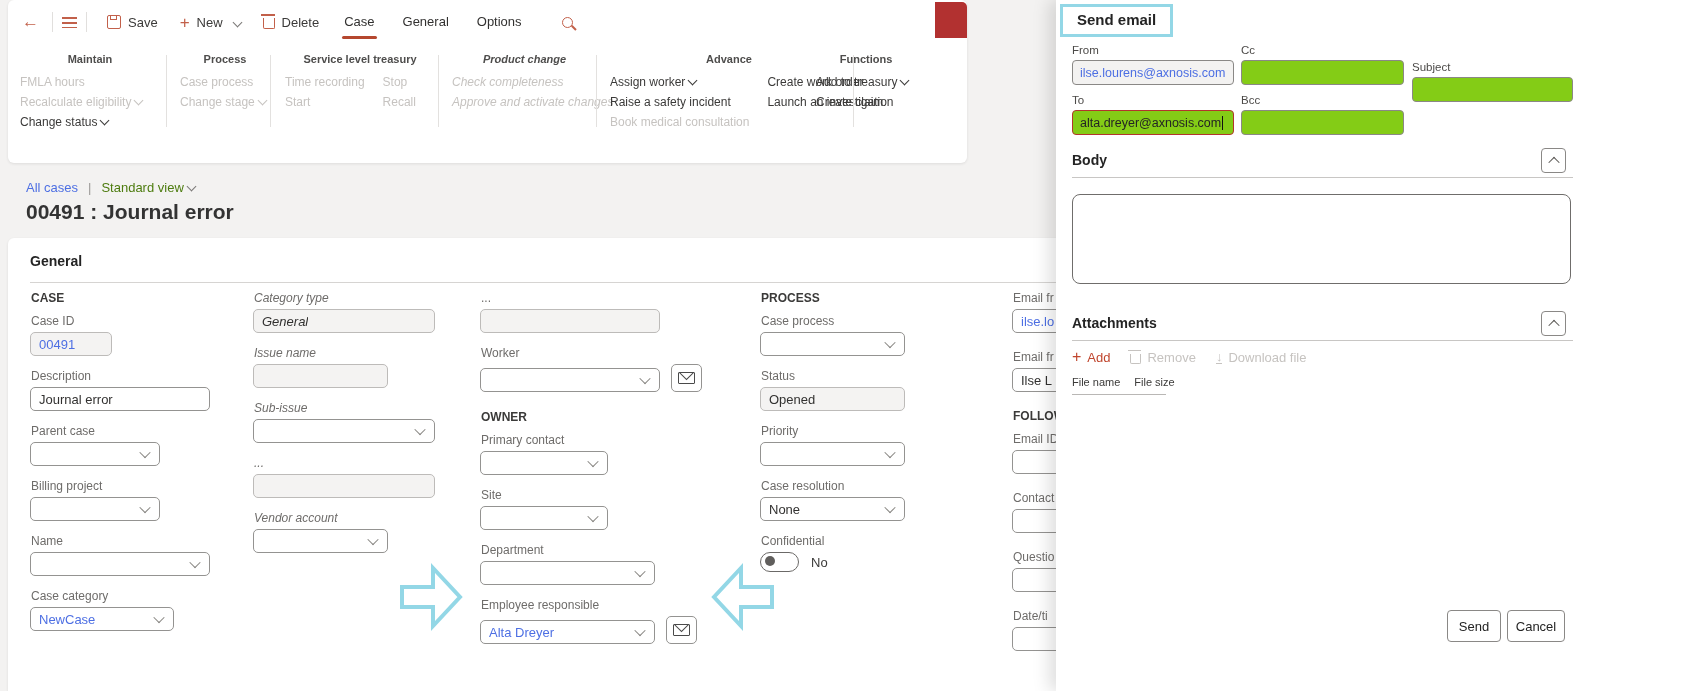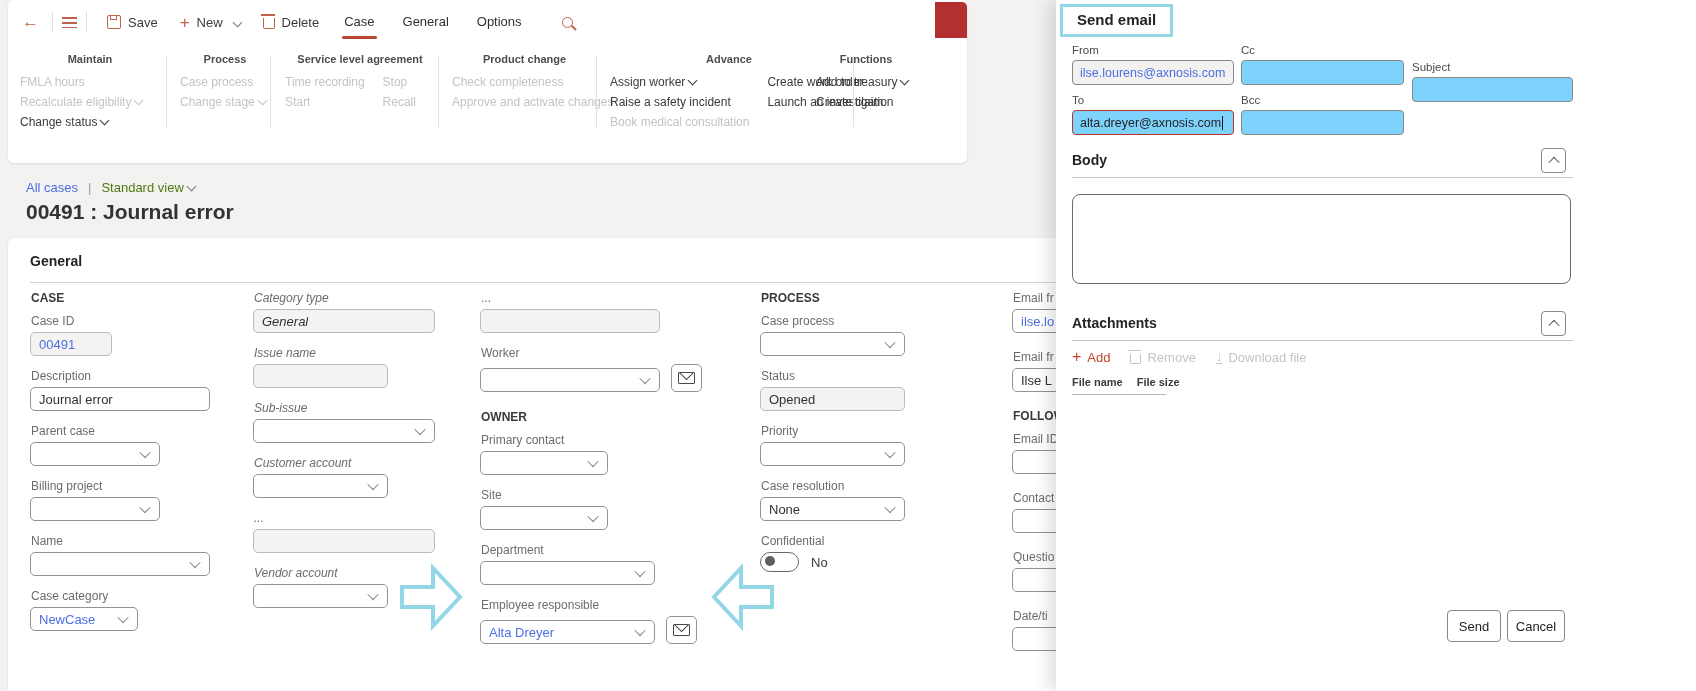--- a/index.html
+++ b/index.html
@@ -58,38 +58,38 @@
   .knob{position:absolute;left:4px;top:3px;width:10px;height:10px;border-radius:50%;background:#605e5c;}
   .toggle-label{font-size:13px;color:#3b3a39;}
   
   .anno{position:absolute;z-index:5;}
   
   .panel{position:absolute;left:1056px;top:0;width:640px;height:691px;background:#fff;box-shadow:-7px 0 16px rgba(0,0,0,.13);z-index:20;}
   .title-box{position:absolute;left:4px;top:4px;border:3px solid #93d7e6;padding:4px 14px 6px;}
   .panel-title{font-size:15px;font-weight:bold;color:#242424;white-space:nowrap;}
   .pgroup{position:absolute;}
   .plabel{font-size:11.5px;color:#4c4a48;margin-bottom:4px;}
-  .pinput{height:25px;border:1px solid #8a8886;border-radius:4px;background:#7dd3fc;font-size:12.5px;color:#242424;padding:0 7px;box-sizing:border-box;width:100%;display:flex;align-items:center;font-family:"Liberation Sans",sans-serif;}
+  .pinput{height:25px;border:1px solid #8a8886;border-radius:4px;background:#84cc16;font-size:12.5px;color:#242424;padding:0 7px;box-sizing:border-box;width:100%;display:flex;align-items:center;font-family:"Liberation Sans",sans-serif;}
   .pinput.ro{background:#f3f2f1;}
   .pinput.error{border:1.5px solid #b3352c;}
   .caret{display:inline-block;width:1px;height:14px;background:#111;margin-left:1px;}
   input.pinput{display:inline-block;}
   .psec-hdr{position:absolute;left:16px;font-size:14px;font-weight:bold;color:#242424;}
   .collapse-btn{position:absolute;width:23px;height:23px;border:1px solid #8a8886;border-radius:4px;display:flex;align-items:center;justify-content:center;background:#fff;}
   .chev-up{width:7px;height:7px;border-right:1.4px solid #55534f;border-bottom:1.4px solid #55534f;transform:rotate(-135deg) translate(-1px,-1px);}
   .pdiv{position:absolute;left:16px;width:501px;height:1px;background:#c8c6c4;}
   .body-box{position:absolute;left:16px;top:194px;width:499px;height:90px;border:1.3px solid #6f6d6b;border-radius:8px;box-sizing:border-box;}
   .attach-bar{position:absolute;left:16px;top:349px;display:flex;align-items:center;gap:20px;font-size:13px;}
   .a-add{color:#c0462e;display:flex;align-items:center;gap:6px;}
   .a-add .i-plus{color:#c0462e;font-size:16px;}
   .a-dis{color:#c6c3c0;display:flex;align-items:center;gap:6px;}
   .i-trash-g{width:9px;height:9px;border:1.4px solid #c6c3c0;border-top:none;border-radius:0 0 2px 2px;position:relative;margin-top:3px;}
   .i-trash-g:before{content:"";position:absolute;left:-3px;top:-4px;width:13px;height:1.6px;background:#c6c3c0;}
   .i-down{font-size:13px;color:#c6c3c0;border-bottom:1.6px solid #c6c3c0;line-height:1;padding-bottom:0px;}
-  .file-cols{position:absolute;left:16px;top:376px;display:flex;gap:14px;font-size:11px;font-weight:bold;color:#3b3a39;align-items:center;}
+  .file-cols{position:absolute;left:16px;top:376px;display:flex;gap:14px;font-size:11px;font-weight:normal;color:#3b3a39;align-items:center;}
   .file-underline{position:absolute;left:16px;top:394px;width:94px;height:1px;background:#b9b7b5;}
   .pbtn{position:absolute;top:610px;height:30px;border:1px solid #8a8886;border-radius:4px;background:#fff;font-size:13px;color:#242424;display:flex;align-items:center;justify-content:center;font-family:"Liberation Sans",sans-serif;}
 </style>
 </head>
 <body>
 
 <div class="app">
 
   <div class="card ribbon-card">
     <div class="toolbar-row">
@@ -126,35 +126,35 @@
     <div class="rdiv" style="left:158px;"></div>
 
     <div class="rgroup" style="left:172px;width:90px;">
       <div class="rtitle">Process</div>
       <div class="ritem disabled">Case process</div>
       <div class="ritem disabled"><span>Change stage</span><span class="chev-s"></span></div>
     </div>
     <div class="rdiv" style="left:262px;"></div>
 
     <div class="rgroup" style="left:277px;width:150px;">
-      <div class="rtitle">Service level agreement</div>
+      <div class="rtitle">Service level treasury</div>
       <div class="rcols">
         <div>
           <div class="ritem disabled">Time recording</div>
           <div class="ritem disabled">Start</div>
         </div>
         <div>
           <div class="ritem disabled">Stop</div>
           <div class="ritem disabled">Recall</div>
         </div>
       </div>
     </div>
     <div class="rdiv" style="left:430px;"></div>
 
-    <div class="rgroup" style="left:444px;width:145px;">
+    <div class="rgroup" style="left:444px;width:145px;font-style:italic;">
       <div class="rtitle">Product change</div>
       <div class="ritem disabled">Check completeness</div>
       <div class="ritem disabled">Approve and activate changes</div>
     </div>
     <div class="rdiv" style="left:588px;"></div>
 
     <div class="rgroup" style="left:602px;width:238px;">
       <div class="rtitle">Advance</div>
       <div class="rcols">
         <div>
@@ -218,21 +218,21 @@
       </div>
       <div class="fgroup">
         <div class="flabel">Name</div>
         <div class="fbox" style="width:180px;">
             <span class="val"></span>
             <span class="chev"></span>
           </div>
       </div>
       <div class="fgroup">
         <div class="flabel">Case category</div>
-        <div class="fbox" style="width:108px;">
+        <div class="fbox" style="width:144px;">
             <span class="val blue">NewCase</span>
             <span class="chev"></span>
           </div>
       </div>
     </div>
 
     <div class="fcol" style="left:245px;font-style:italic;">
       <div class="fgroup">
         <div class="flabel">Category type</div>
         <div class="fbox readonly" style="width:182px;">
@@ -241,27 +241,20 @@
       </div>
       <div class="fgroup">
         <div class="flabel">Issue name</div>
         <div class="fbox readonly" style="width:135px;">
             <span class="val"></span>
           </div>
       </div>
       <div class="fgroup">
         <div class="flabel">Sub-issue</div>
         <div class="fbox" style="width:182px;">
-            <span class="val"></span>
-            <span class="chev"></span>
-          </div>
-      </div>
-      <div class="fgroup">
-        <div class="flabel">Customer account</div>
-        <div class="fbox" style="width:135px;">
             <span class="val"></span>
             <span class="chev"></span>
           </div>
       </div>
       <div class="fgroup">
         <div class="flabel">...</div>
         <div class="fbox readonly" style="width:182px;">
             <span class="val"></span>
           </div>
       </div>

